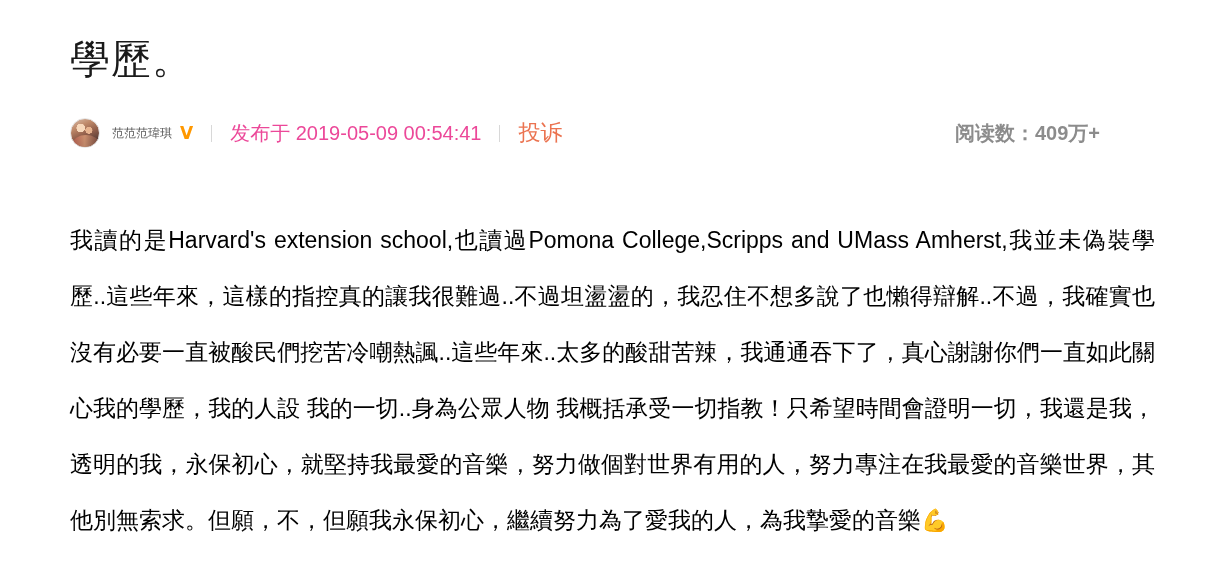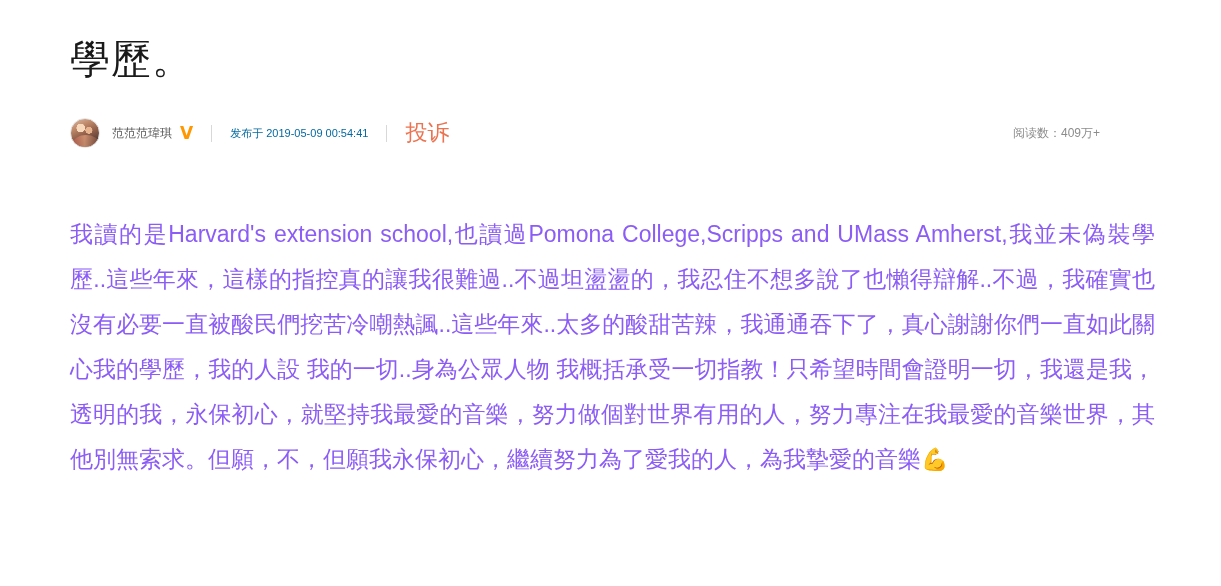--- a/index.html
+++ b/index.html
@@ -93,49 +93,50 @@
 
   .meta-divider {
     width: 1px;
     height: 17px;
     background: #d8d8d8;
     margin: 0 18px;
     flex: 0 0 auto;
   }
 
   .publish-time {
-    color: #0369a1;
-    font-size: 11px;
+    color: #ec4899;
+    font-size: 20px;
     white-space: nowrap;
   }
 
   .report-link {
     color: #eb7350;
     font-size: 22px;
     text-decoration: none;
     white-space: nowrap;
     cursor: pointer;
   }
 
   .meta-spacer {
     flex: 1 1 auto;
   }
 
   .read-count {
     color: #8c8c8c;
-    font-size: 12px;
+    font-size: 20px;
     white-space: nowrap;
     padding-right: 60px;
+    font-weight: bold;
   }
 
   .article-body {
     margin-top: 62px;
     font-size: 23px;
-    line-height: 45px;
-    color: #8b5cf6;
+    line-height: 56px;
+    color: #000000;
     font-family: "Liberation Sans", "DejaVu Sans", sans-serif;
     letter-spacing: 0px;
     width: 1085px;
     text-align: justify;
     word-break: break-word;
   }
 
   .muscle-emoji {
     font-family: "DejaVu Sans", sans-serif;
     font-size: 22px;

